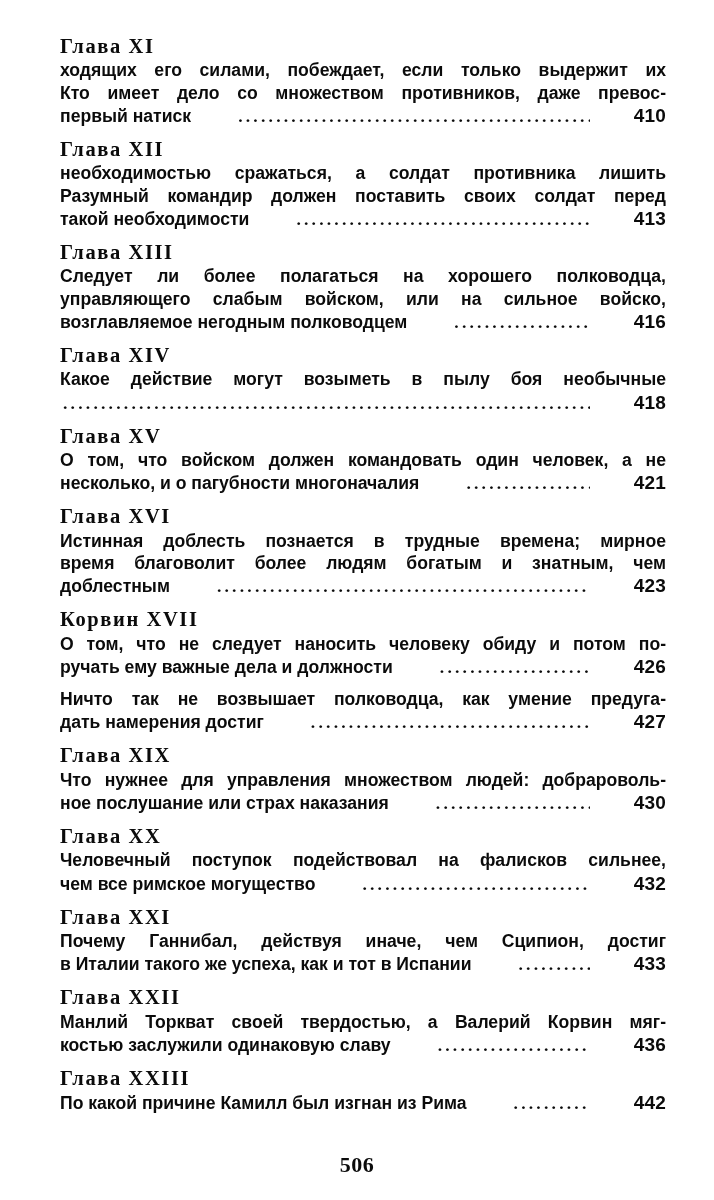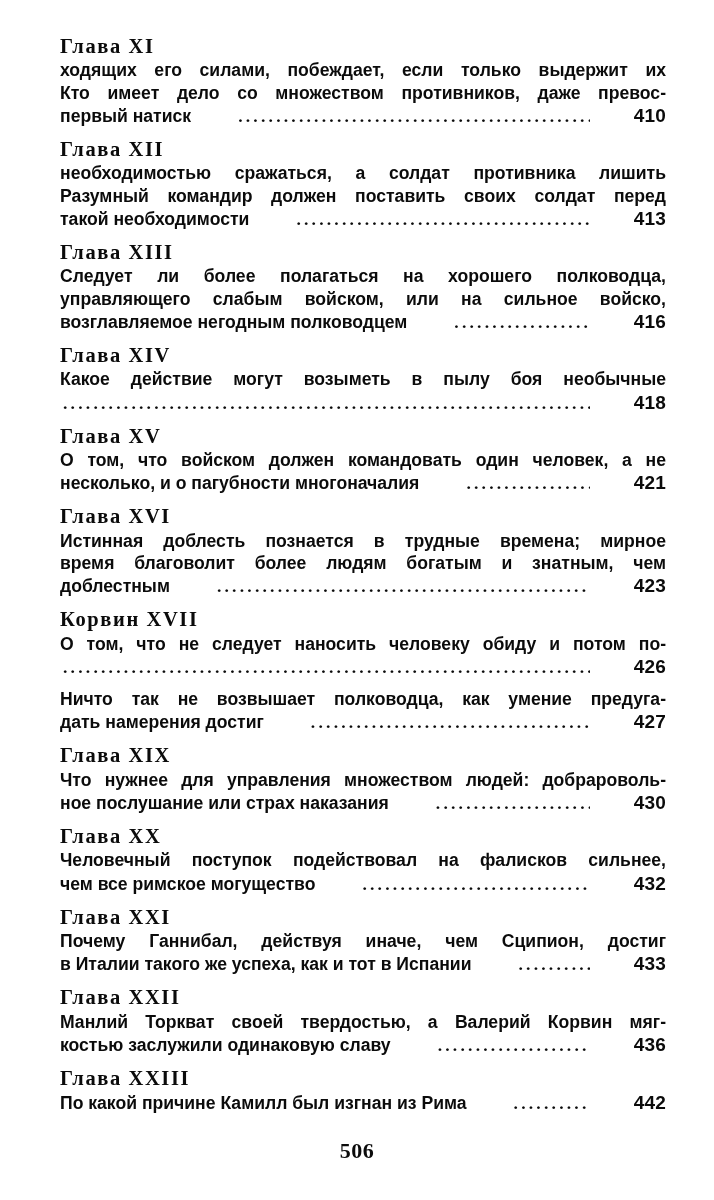--- a/index.html
+++ b/index.html
@@ -75,21 +75,21 @@
   .justified-line {
     display: block;
     text-align: justify;
     text-align-last: justify;
     white-space: nowrap;
   }
   .folio {
     position: absolute;
     left: 0;
     right: 0;
-    bottom: 36px;
+    bottom: 22px;
     text-align: center;
     font-family: "Liberation Serif", serif;
     font-size: 22px;
     font-weight: 700;
     letter-spacing: 0.5px;
   }
 </style>
 </head>
 <body>
 
@@ -162,20 +162,21 @@
             <span class="leader">..........................................................................................</span>
             <span class="pagenum">423</span>
           </div>
         </div>
       </div>
       <div class="entry">
         <div class="chapter-title">Корвин XVII</div>
         <div class="desc">
           <span class="justified-line">О том, что не следует наносить человеку обиду и потом по-</span>
           <div class="last-line">
+            <span class="last-text">ручать ему важные дела и должности</span>
             <span class="leader">..........................................................................................</span>
             <span class="pagenum">426</span>
           </div>
         </div>
       </div>
       <div class="entry">
         <div class="desc">
           <span class="justified-line">Ничто так не возвышает полководца, как умение предуга-</span>
           <div class="last-line">
             <span class="last-text">дать намерения достиг</span>

